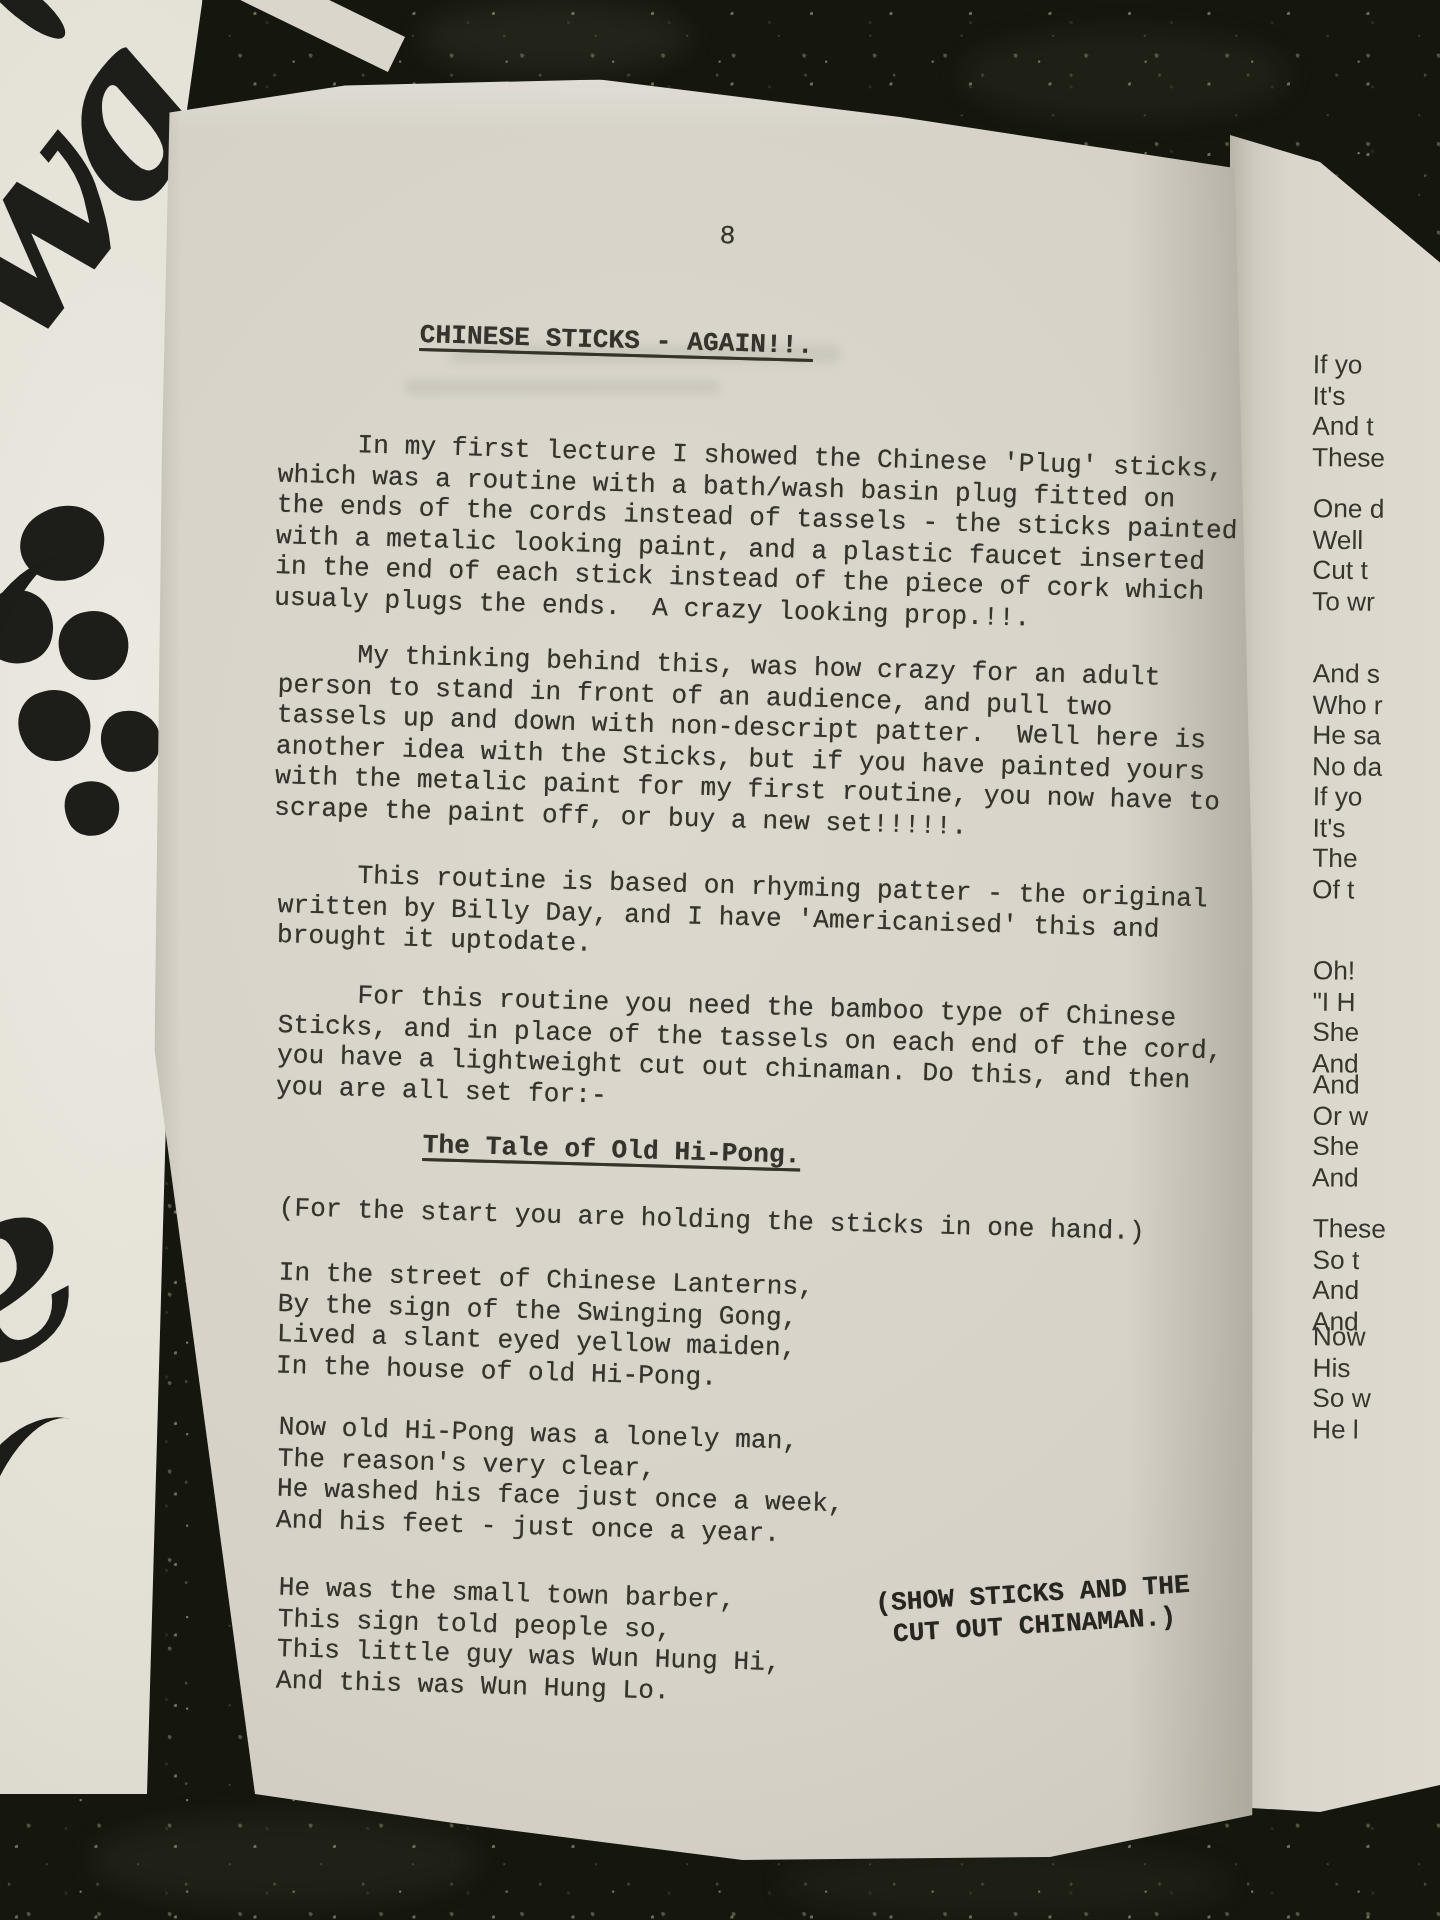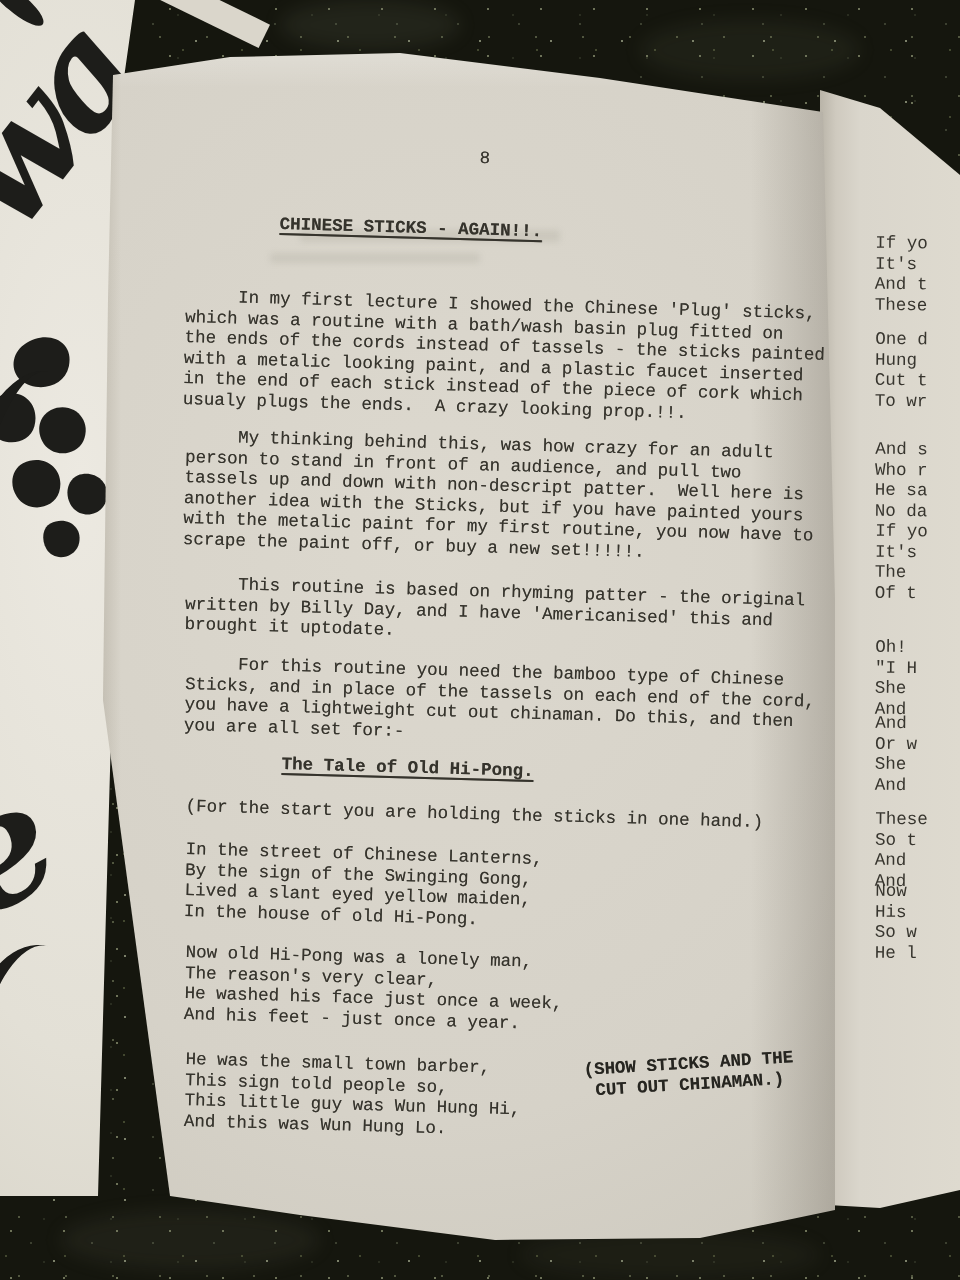--- a/index.html
+++ b/index.html
@@ -39,21 +39,21 @@
 
   
   .paper-corner{position:absolute;left:120px;top:-10px;width:152px;height:26px;
                 background:#dad6cb;transform:rotate(26deg);z-index:1;}
 
   
   .right-page{position:absolute;left:820px;top:78px;width:140px;height:1140px;z-index:2;
               background:linear-gradient(to right, #b9b4a8 0px, #cfcabf 16px, #dad6cc 40px, #dedacf 100%);
               clip-path:polygon(0 12px,60px 30px,140px 97px,140px 1112px,60px 1130px,8px 1127px,0 1100px);}
   .frag{position:absolute;left:55px;white-space:pre;
-        font-family:Liberation Mono, monospace;font-size:17.5px;line-height:20.5px;
+        font-family:Liberation Sans, sans-serif;font-size:17.5px;line-height:20.5px;
         color:#37352e;transform:rotate(.5deg);}
 
   
   .main-page{position:absolute;left:95px;top:48px;width:745px;height:1200px;z-index:3;
              background:radial-gradient(120% 90% at 45% 40%, #dcd8ce 0%, #d6d2c8 55%, #ccc8bd 85%, #bfbaae 100%);
              clip-path:polygon(18px 27px,135px 9px,305px 5px,505px 30px,728px 64px,
                                740px 552px,740px 1162px,605px 1190px,400px 1192px,
                                205px 1167px,75px 1148px,8px 652px,13px 252px);
              filter:drop-shadow(0 8px 10px rgba(0,0,0,.5));}
   .main-page::before{content:"";position:absolute;inset:0;pointer-events:none;
@@ -107,21 +107,21 @@
   </div>
 
   <div class="paper-corner"></div>
 
   <div class="right-page">
     <div class="frag" style="top:155px">If yo
 It's 
 And t
 These</div>
     <div class="frag" style="top:251px">One d
-Hung
+Well
 Cut t
 To wr</div>
     <div class="frag" style="top:361px">And s
 Who r
 He sa
 No da</div>
     <div class="frag" style="top:443px">If yo
 It's 
 The  
 Of t </div>

